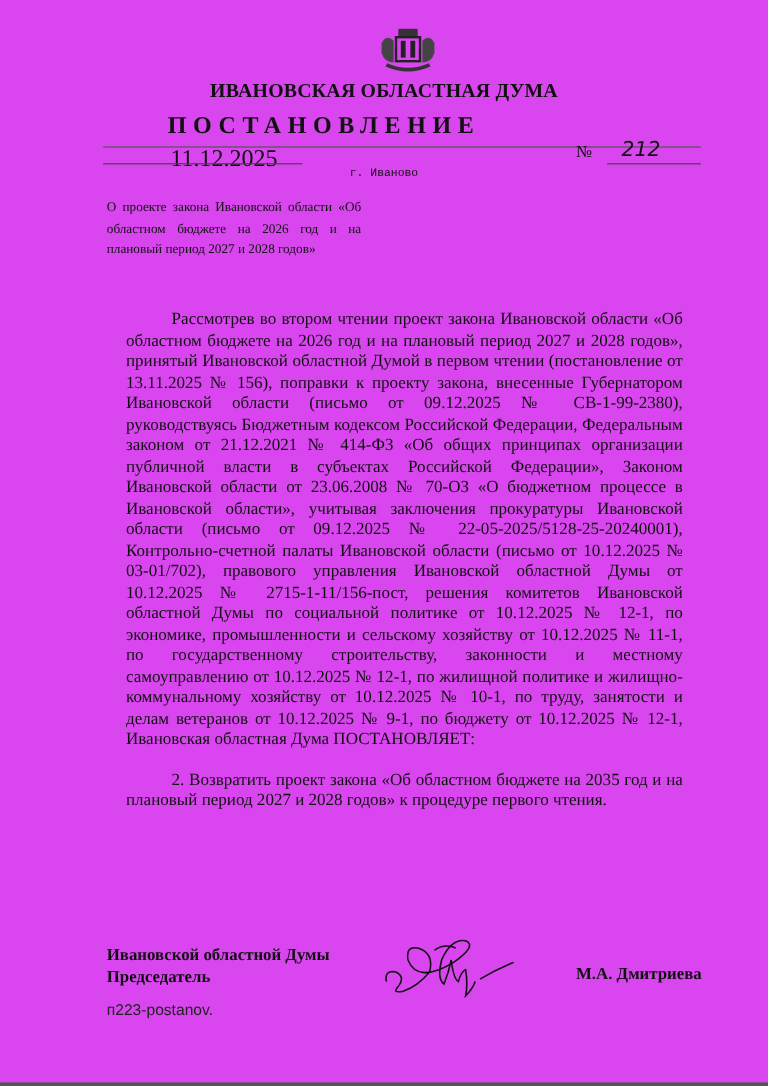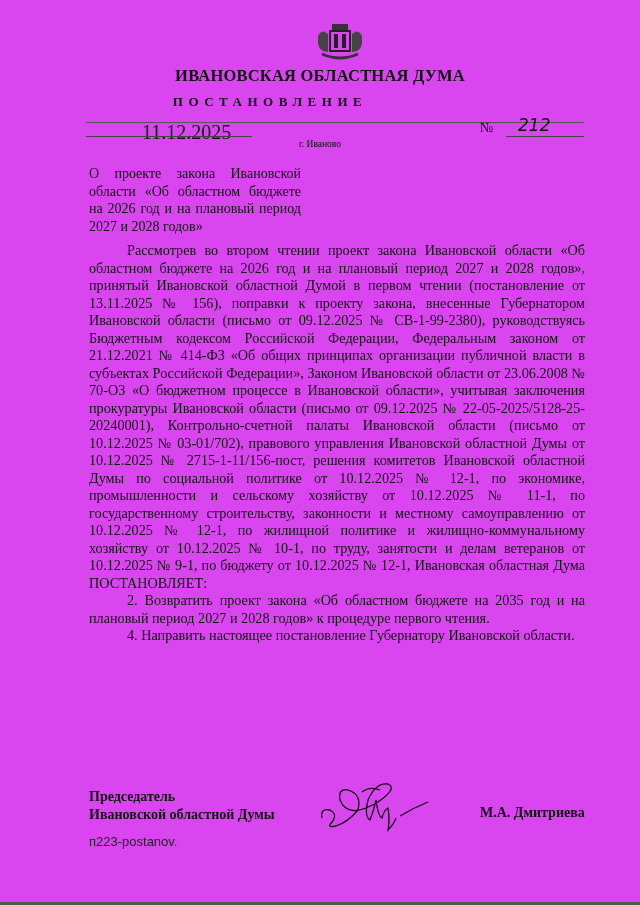--- a/index.html
+++ b/index.html
@@ -3,36 +3,36 @@
 <meta charset="utf-8">
 <style>
   html, body { margin: 0; padding: 0; background: #ffffff; }
   body { width: 640px; height: 905px; position: relative; overflow: hidden;
          font-family: "Liberation Serif", "DejaVu Serif", serif; color: #111; }
   .page { position: absolute; left: 0; top: 0; width: 640px; height: 905px; background: #d946ef; padding-left: 28px; }
   .emblem { position: absolute; left: 312px; top: 22px; width: 56px; height: 40px; }
   .org { position: absolute; left: 0; width: 640px; top: 66px; text-align: center;
          font-weight: bold; font-size: 16.5px; letter-spacing: 0.2px; }
   .doctype { position: absolute; left: 0; width: 540px; top: 94px; text-align: center;
-             font-weight: bold; font-size: 13px; letter-spacing: 5.5px; }
+             font-weight: bold; font-size: 20px; letter-spacing: 5.5px; }
   .rule { position: absolute; left: 86px; top: 122px; width: 498px; height: 0;
           border-top: 1px solid #555; }
   .date { position: absolute; left: 142px; top: 121px; font-size: 20px; }
   .date-line { position: absolute; left: 86px; top: 136px; width: 166px; border-top: 1px solid #444; }
   .num-label { position: absolute; left: 480px; top: 120px; font-size: 14px; }
   .num-val { position: absolute; left: 518px; top: 115px; font-family: "DejaVu Sans", sans-serif;
              font-style: italic; font-size: 17px; text-align: right; }
   .num-line { position: absolute; left: 506px; top: 136px; width: 78px; border-top: 1px solid #444; }
   .city { position: absolute; left: 0; width: 640px; top: 139px; text-align: center;
-          font-family: Liberation Serif, serif; font-size: 9.5px; }
-  .subject { position: absolute; left: 89px; top: 165px; width: 212px; font-size: 14px;
+          font-family: Liberation Mono, monospace; font-size: 9.5px; }
+  .subject { position: absolute; left: 89px; top: 165px; width: 212px; font-size: 11px;
              line-height: 17.5px; text-align: justify; }
   .body { position: absolute; left: 89px; top: 242px; width: 496px; font-size: 14.2px;
           line-height: 17.5px; text-align: justify; }
-  .body p { margin: 0; text-indent: 38px; }
+  .body p { margin: 16px; text-indent: 38px; }
   .sig-title { position: absolute; left: 89px; top: 788px; font-weight: bold; font-size: 14px;
                line-height: 18px; }
   .sig-name { position: absolute; left: 480px; top: 805px; font-weight: bold; font-size: 14px; }
   .signature { position: absolute; left: 318px; top: 780px; width: 115px; height: 55px; }
   .footer { position: absolute; left: 89px; top: 834px; font-family: "Liberation Sans", sans-serif;
             font-size: 13px; color: #222; }
   .bottom-edge { position: absolute; left: 0; top: 902px; width: 640px; height: 3px; background: #555; }
 </style>
 </head>
 <body>
@@ -58,26 +58,25 @@
   <div class="num-label">№</div>
   <div class="num-val">212</div>
   <div class="num-line"></div>
   <div class="city">г. Иваново</div>
 
   <div class="subject">О проекте закона Ивановской области «Об областном бюджете на 2026 год и на плановый период 2027 и 2028 годов»</div>
 
   <div class="body">
     <p>Рассмотрев во втором чтении проект закона Ивановской области «Об областном бюджете на 2026 год и на плановый период 2027 и 2028 годов», принятый Ивановской областной Думой в первом чтении (постановление от 13.11.2025 № 156), поправки к проекту закона, внесенные Губернатором Ивановской области (письмо от 09.12.2025 № СВ-1-99-2380), руководствуясь Бюджетным кодексом Российской Федерации, Федеральным законом от 21.12.2021 № 414-ФЗ «Об общих принципах организации публичной власти в субъектах Российской Федерации», Законом Ивановской области от 23.06.2008 № 70-ОЗ «О бюджетном процессе в Ивановской области», учитывая заключения прокуратуры Ивановской области (письмо от 09.12.2025 № 22-05-2025/5128-25-20240001), Контрольно-счетной палаты Ивановской области (письмо от 10.12.2025 № 03-01/702), правового управления Ивановской областной Думы от 10.12.2025 № 2715-1-11/156-пост, решения комитетов Ивановской областной Думы по социальной политике от 10.12.2025 № 12-1, по экономике, промышленности и сельскому хозяйству от 10.12.2025 № 11-1, по государственному строительству, законности и местному самоуправлению от 10.12.2025 № 12-1, по жилищной политике и жилищно-коммунальному хозяйству от 10.12.2025 № 10-1, по труду, занятости и делам ветеранов от 10.12.2025 № 9-1, по бюджету от 10.12.2025 № 12-1, Ивановская областная Дума ПОСТАНОВЛЯЕТ:</p>
     <p>2. Возвратить проект закона «Об областном бюджете на 2035 год и на плановый период 2027 и 2028 годов» к процедуре первого чтения.</p>
-    <p>4. Направить настоящее постановление Губернатору Ивановской области.</p>
   </div>
 
   <div class="sig-title">
+    <div>Ивановской областной Думы</div>
     <div>Председатель</div>
-    <div>Ивановской областной Думы</div>
   </div>
 
   <svg class="signature" viewBox="0 0 115 55">
     <path d="M4 38 Q2 28 12 30 Q20 34 14 42 Q8 48 18 46 Q30 42 40 30 Q44 14 30 10 Q20 8 22 20 Q30 40 60 22 Q80 8 70 4 Q58 2 50 20 Q46 36 52 40 Q56 30 58 20 Q60 36 64 38 Q66 30 70 28 Q72 40 70 50 Q76 44 78 38 M82 36 Q95 28 110 22" stroke="#111" stroke-width="1.3" fill="none"></path>
     <path d="M44 12 Q52 6 62 10" stroke="#111" stroke-width="1.2" fill="none"></path>
   </svg>
 
   <div class="sig-name">М.А. Дмитриева</div>
 
   <div class="footer">п223-postanov.</div>

